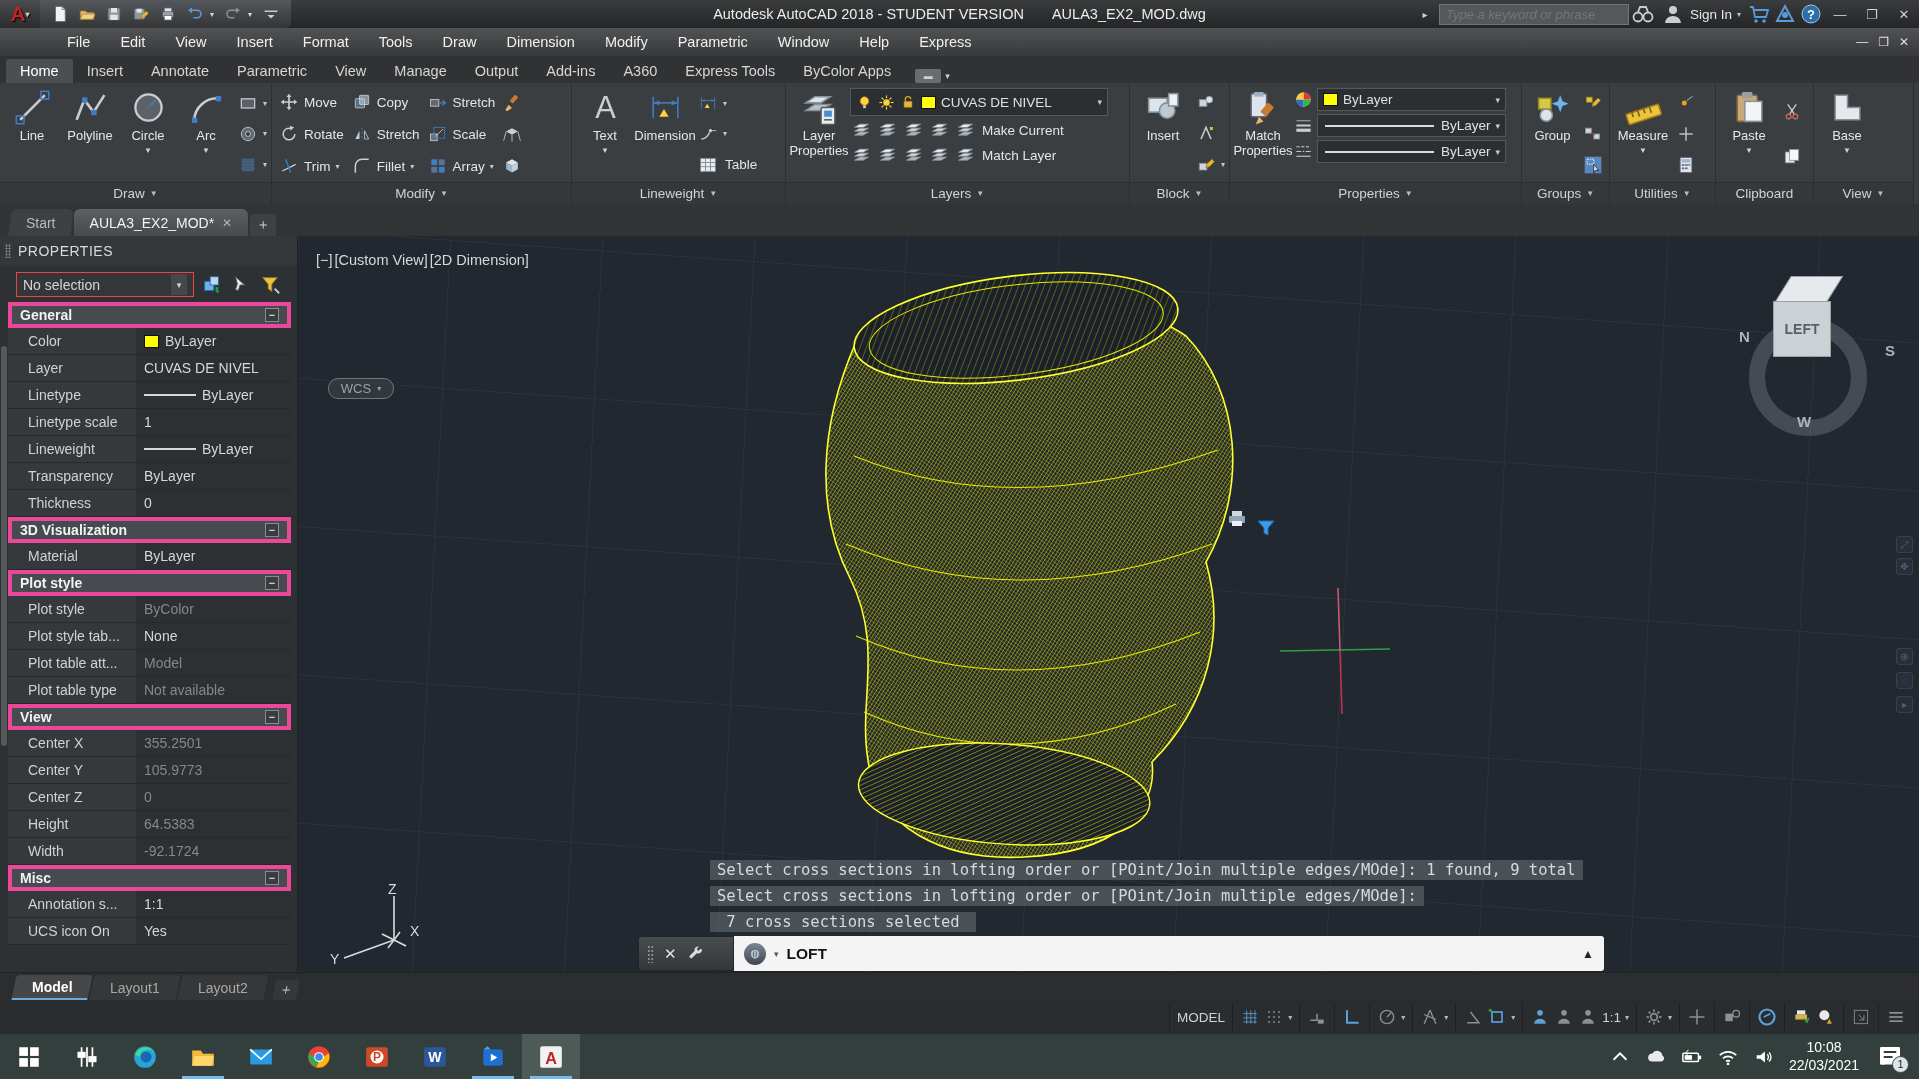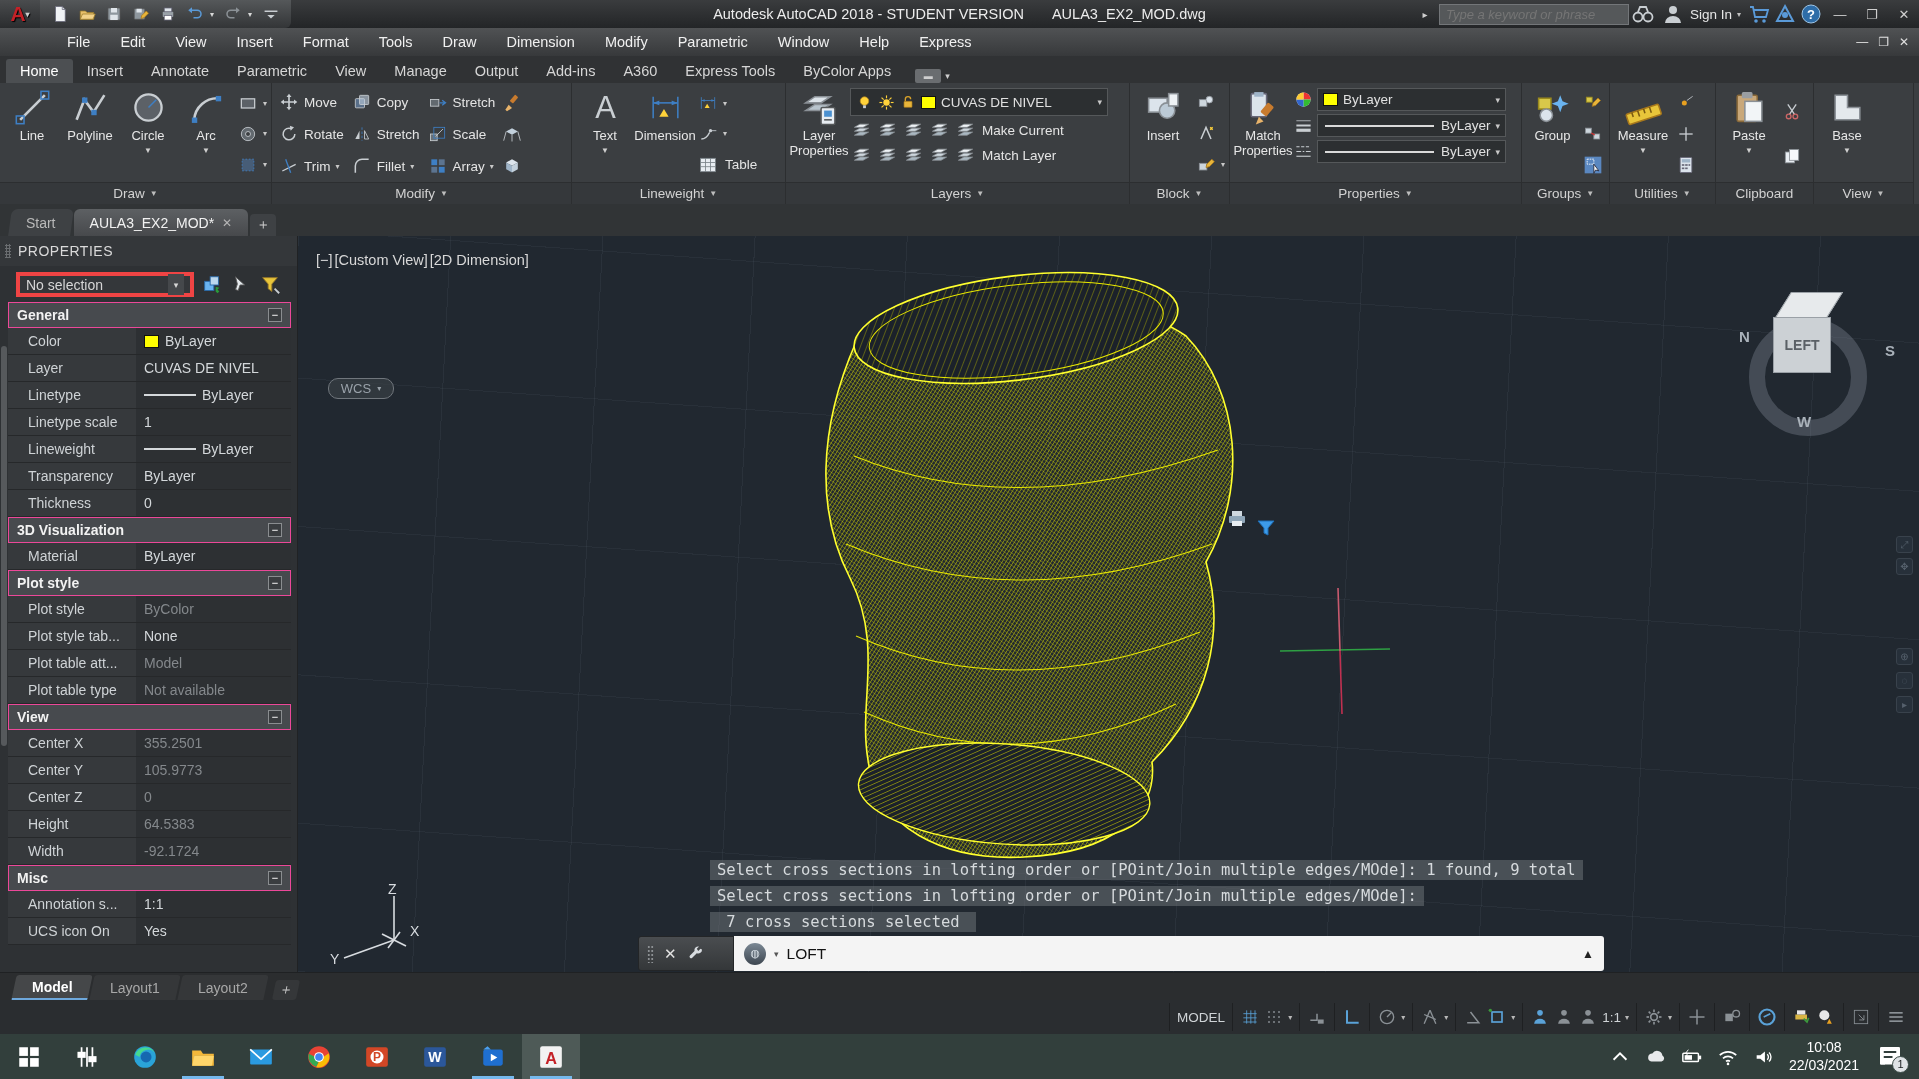--- a/index.html
+++ b/index.html
@@ -57,55 +57,55 @@
 .ftab.start{background:#3e4144;color:#b9b9b9;transform:skewX(-8deg)}
 .ftab.start>span{transform:skewX(8deg)}
 .ftab.activedoc{background:linear-gradient(#5d6063,#47494c);color:#f2f2f2}
 .ftab .fx{color:#b5b5b5;font-size:12px}
 .ftab-plus{width:26px;height:22px;background:#3e4144;border-radius:4px 4px 0 0;display:flex;align-items:center;justify-content:center;color:#cfcfcf;margin-bottom:0px}
 
 #palette{position:absolute;left:0;top:236px;width:298px;height:736px;background:#2e3134;z-index:40;border-right:1px solid #202224}
 #pal-header{height:30px;display:flex;align-items:center;padding-left:18px;font-size:14px;color:#dadada;letter-spacing:.5px;background:#34373a}
 #pal-grip{position:absolute;left:5px;top:8px;width:6px;height:14px;background:radial-gradient(circle,#6a6d70 1px,transparent 1.4px);background-size:3px 3px}
 #pal-selrow{display:flex;align-items:center;gap:7px;padding:6px 8px 6px 16px}
-#pal-select{flex:0 0 178px;height:25px;background:#34373a;border:4px solid #ef4444;display:flex;align-items:center;color:#d6d6d6;font-size:14px;padding:0 6px}
+#pal-select{flex:0 0 178px;height:25px;background:#34373a;border:1px solid #ef4444;display:flex;align-items:center;color:#d6d6d6;font-size:14px;padding:0 6px}
 #pal-select .carr{margin-left:auto;width:16px;height:21px;background:#45484b;display:flex;align-items:center;justify-content:center;font-size:9px}
 .palicon{width:22px;height:22px;display:flex;align-items:center;justify-content:center}
 #pal-grid{position:absolute;left:8px;top:66px;right:6px;bottom:0;overflow:hidden}
-.psec{height:26px;background:#474a4e;border:1px solid #ec4899;display:flex;align-items:center;padding:0 8px;font-weight:bold;color:#f2f2f2;font-size:14px}
+.psec{height:26px;background:#474a4e;border:4px solid #ec4899;display:flex;align-items:center;padding:0 8px;font-weight:bold;color:#f2f2f2;font-size:14px}
 .psec .pm{margin-left:auto;width:14px;height:14px;border:1px solid #8a8d90;display:flex;align-items:center;justify-content:center;font-size:11px;color:#d0d0d0;background:#3a3d40}
 .prow{height:27px;display:flex;border-bottom:1px solid #26282a}
 .prow .plab{width:128px;background:#36393c;display:flex;align-items:center;padding-left:20px;font-size:14px;color:#cfd3d6;white-space:nowrap;overflow:hidden}
 .prow .pval{flex:1;background:#2d3033;display:flex;align-items:center;padding-left:8px;font-size:14px;color:#d4d8db;gap:6px;white-space:nowrap;overflow:hidden}
 .prow .pval.dim{color:#84888c}
 #pal-scroll{position:absolute;left:1px;top:110px;width:6px;height:400px;background:#56595c;border-radius:3px}
 
 #canvas{position:absolute;left:298px;top:236px;width:1621px;height:736px;background:#212830;overflow:hidden;z-index:10;
 background-image:repeating-linear-gradient(93deg,rgba(160,175,195,.07) 0 1px,transparent 1px 152px),repeating-linear-gradient(4deg,rgba(160,175,195,.06) 0 1px,transparent 1px 148px)}
 #vp-label{position:absolute;left:18px;top:16px;font-size:14.5px;color:#d8d8d8;display:flex;gap:2px}
 #vp-label span{cursor:default}
 
 #viewcube{position:absolute;right:28px;top:40px;width:150px;height:160px}
 #vc-ring{position:absolute;left:8px;top:42px;width:118px;height:118px;border-radius:50%;border:16px solid rgba(125,135,148,.38)}
 .vc-letter{position:absolute;color:#aab2ba;font-weight:bold;font-size:15px}
-#vc-cube{position:absolute;left:38px;top:16px;width:60px;height:86px}
+#vc-cube{position:absolute;left:38px;top:0;width:60px;height:86px}
 #vc-top{position:absolute;left:4px;top:0;width:52px;height:26px;background:#e7eaec;transform:skewX(-32deg);border:1px solid #9aa0a6}
 #vc-front{position:absolute;left:-6px;top:25px;width:58px;height:56px;background:#ccd1d5;border:1px solid #9aa0a6;display:flex;align-items:center;justify-content:center;font-weight:bold;color:#5a6066;font-size:14px}
 #wcs{position:absolute;left:30px;top:142px;width:66px;height:21px;border:1px solid #70767c;border-radius:10px;background:rgba(60,66,72,.6);display:flex;align-items:center;justify-content:center;gap:6px;color:#9aa2aa;font-size:13px}
 #wcs .carr{font-size:8px}
 
 .histline{position:absolute;left:412px;font-family:"DejaVu Sans Mono",monospace;font-size:15.5px;color:#d6dadd;background:rgba(108,113,118,.55);padding:1px 7px;white-space:pre}
 #cmddock{position:absolute;left:340px;top:700px;width:966px;height:35px;display:flex;align-items:stretch}
 #cmdgrip{width:96px;background:linear-gradient(#4a4d50,#343739);border:1px solid #232527;border-radius:3px 0 0 3px;display:flex;align-items:center;gap:10px;padding:0 8px}
 #cmdgrip .dots{width:7px;height:18px;background:radial-gradient(circle,#8d9194 1px,transparent 1.4px);background-size:3.5px 4px}
 #cmdgrip .gx{color:#e2e2e2;font-size:15px}
 #cmdmain{flex:1;background:#f4f4f4;border-radius:0 3px 3px 0;display:flex;align-items:center;padding:0 10px;gap:8px;font-family:"DejaVu Sans Mono",monospace;font-size:15.5px;color:#141414}
 #cmdbadge{width:22px;height:22px;border-radius:50%;background:linear-gradient(#7b8894,#3d4650);display:flex;align-items:center;justify-content:center;color:#dfe6ec;font-size:11px}
 #cmdmain .carr{font-size:9px;color:#555}
-#cmdmain .cname{font-weight:normal}
+#cmdmain .cname{font-weight:bold}
 .copt{background:#c9c9c9;border-radius:2px;padding:0 4px;white-space:pre}
 .copt b{color:#1d52c8;font-weight:normal}
 #cmdup{margin-left:auto;font-size:12px;color:#222}
 
 #ucsicon{position:absolute;left:28px;top:648px;width:120px;height:88px}
 #ucsicon text{fill:#d8dce0;font-size:14px;font-family:"Liberation Sans",sans-serif}
 #ucsicon line{stroke:#d8dce0;stroke-width:1.6}
 
 #crosshair{position:absolute;left:932px;top:330px;width:220px;height:170px;pointer-events:none}
 #canvas .badge{position:absolute;width:22px;height:20px}

